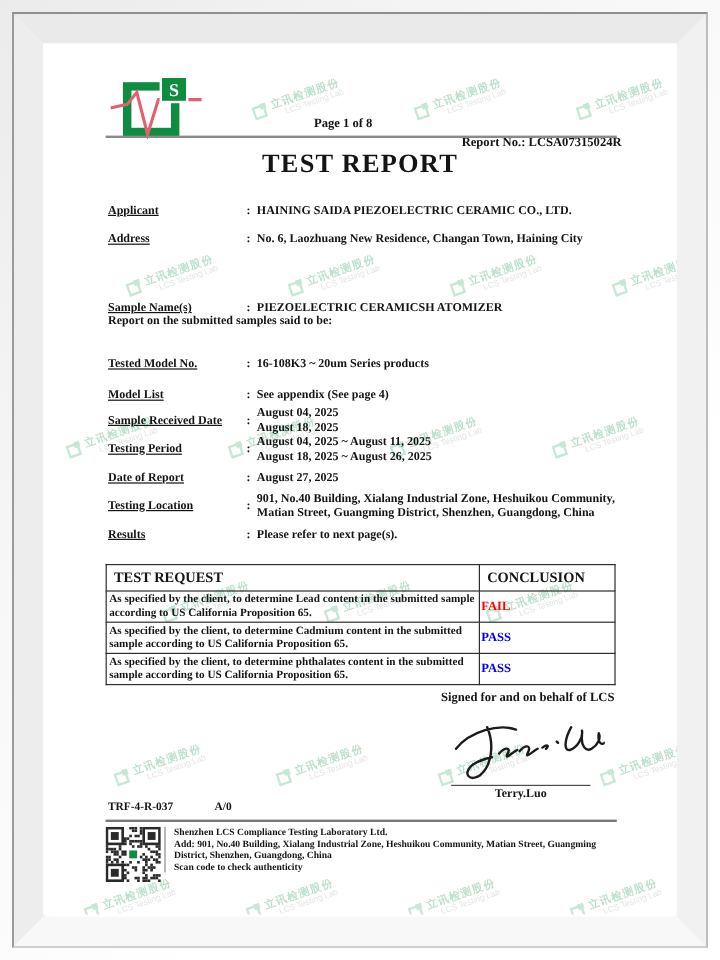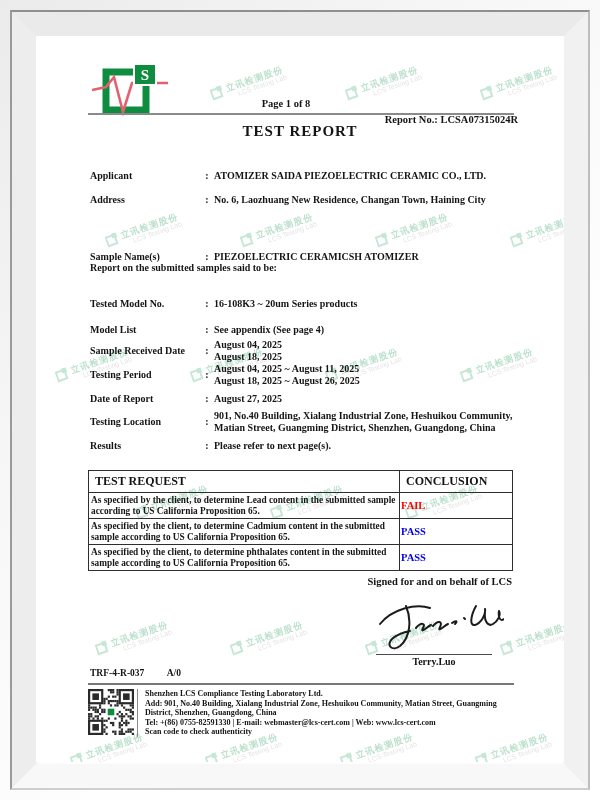--- a/index.html
+++ b/index.html
@@ -23,26 +23,26 @@
   .wm .en{font-size:7px;line-height:8px;color:#bcbcbc;
           font-family:"Liberation Sans",sans-serif;font-weight:normal;
           padding-left:10px;white-space:nowrap;}
 
   
   .logo{position:absolute;left:56px;top:28px;width:118px;height:52px;}
   .page-no{position:absolute;left:180px;top:62px;width:140px;text-align:center;font-size:10.5px;}
   .report-no{position:absolute;right:46px;top:78px;width:220px;text-align:right;font-size:10.5px;}
   .head-rule{position:absolute;left:52px;top:77px;width:426px;height:1.5px;background:#8a8a8a;}
   .title{position:absolute;left:0;top:87px;width:528px;text-align:center;
-         font-size:15px;letter-spacing:1px;}
+         font-size:22px;letter-spacing:1px;}
 
   
   .frow{position:absolute;left:54px;width:430px;display:flex;align-items:center;
         font-size:10px;line-height:11.5px;}
-  .frow .lbl{width:110px;flex:none;}
+  .frow .lbl{width:110px;flex:none;text-decoration:underline;}
   .frow .col{width:14px;flex:none;text-align:center;}
   .frow .col::before{content:":";}
   .frow .val{flex:1;}
   .note{position:absolute;left:54px;font-size:10px;margin-top:32px;}
 
   
   .rtable{position:absolute;left:52px;top:434px;width:425px;border-collapse:collapse;}
   .rtable th,.rtable td{border:1px solid #2e2e2e;}
   .rtable th{font-size:12px;text-align:left;padding:3px 6px;}
   .rtable th.cc{text-align:left;width:100px;}
@@ -50,21 +50,21 @@
   .rtable td.cc{font-size:10.5px;}
 
   
   .sig-head{position:absolute;right:52px;top:540px;font-size:10.5px;}
   .sig-svg{position:absolute;left:336px;top:558px;}
   .sig-block{position:absolute;left:340px;top:618px;width:116px;
              border-top:1px solid #4a4a4a;text-align:center;font-size:10px;padding-top:1px;}
 
   
   .trf{position:absolute;left:54px;top:632px;font-size:9.5px;}
-  .trf .rev{margin-left:20px;text-align:right;}
+  .trf .rev{margin-left:32px;text-align:right;}
   .foot-rule{position:absolute;left:52px;top:647px;width:426px;height:2px;background:#787878;}
   .qr{position:absolute;left:52px;top:653px;width:46px;height:46px;}
   .foot-text{position:absolute;left:101px;top:653px;width:372px;
              border-left:1px solid #8a8a8a;padding-left:7px;
              font-size:8px;line-height:9.6px;}
 </style>
 </head>
 <body>
 
 <div class="frame-line"></div>
@@ -301,21 +301,21 @@
     <text x="53" y="16" text-anchor="middle" font-size="15" font-weight="bold" fill="#ffffff" font-family="Liberation Serif, serif">S</text>
   </svg>
   <div class="page-no">Page 1 of 8</div>
   <div class="report-no">Report No.: LCSA07315024R</div>
   <div class="head-rule"></div>
   <div class="title">TEST REPORT</div>
 
   <div class="frow" style="top:134px">
     <span class="lbl">Applicant</span>
       <span class="col"></span>
-    <span class="val">ATOMIZER SAIDA PIEZOELECTRIC CERAMIC CO., LTD.</span>
+    <span class="val">HAINING SAIDA PIEZOELECTRIC CERAMIC CO., LTD.</span>
   </div>
   <div class="frow" style="top:158px">
     <span class="lbl">Address</span>
       <span class="col"></span>
     <span class="val">No. 6, Laozhuang New Residence, Changan Town, Haining City</span>
   </div>
 
   <div class="note" style="top:194px">Report on the submitted samples said to be:</div>
 
   <div class="frow" style="top:215px">
@@ -529,16 +529,15 @@
       <rect x="16" y="2" width="3" height="3" fill="#2a2a2a"></rect>
       <rect x="0" y="14" width="7" height="7" fill="#2a2a2a"></rect>
       <rect x="1" y="15" width="5" height="5" fill="#fff"></rect>
       <rect x="2" y="16" width="3" height="3" fill="#2a2a2a"></rect>
       <rect x="8.5" y="8.5" width="4" height="4" fill="#fff"></rect>
       <rect x="9" y="9" width="3" height="3" fill="#0e8c3f"></rect>
     </svg>
   <div class="foot-text">
     <div>Shenzhen LCS Compliance Testing Laboratory Ltd.</div>
     <div>Add: 901, No.40 Building, Xialang Industrial Zone, Heshuikou Community, Matian Street, Guangming District, Shenzhen, Guangdong, China</div>
-    <div>Tel: +(86) 0755-82591330 | E-mail: webmaster@lcs-cert.com | Web: www.lcs-cert.com</div>
     <div>Scan code to check authenticity</div>
   </div>
 </div>
 
 </body></html>

